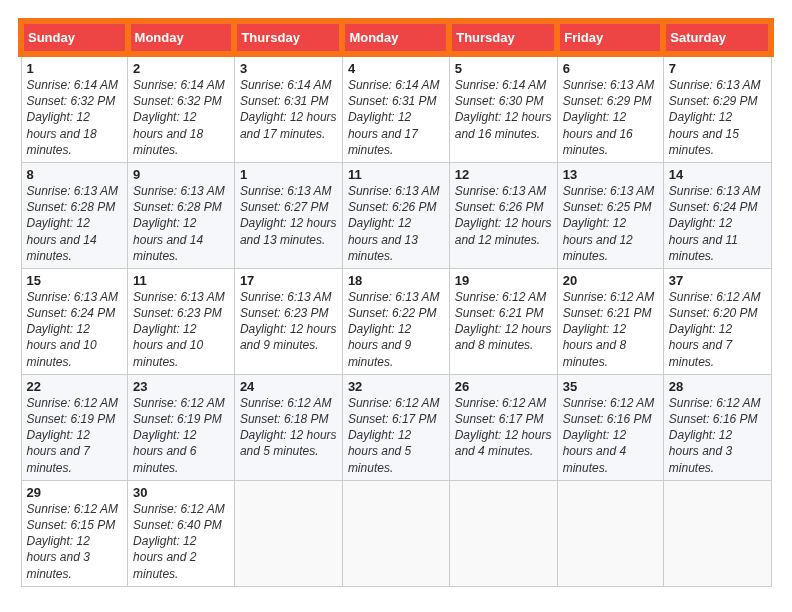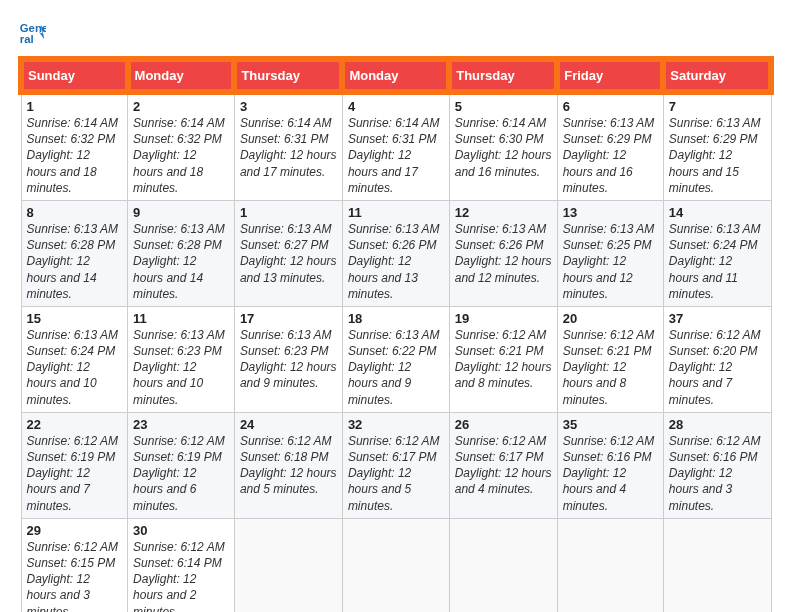--- a/index.html
+++ b/index.html
@@ -92,39 +92,20 @@
       font-style: italic;
     }
     .empty-cell {
       background: #f9f9f9 !important;
     }
   </style>
 </head>
 <body>
 
 <div class="page">
-  <div class="header">
-    <div class="logo">
-      <svg class="logo-icon" viewBox="0 0 32 32" xmlns="http://www.w3.org/2000/svg">
-        <text x="2" y="16" font-size="13" font-weight="bold" fill="#1a6db5" font-family="Arial">Gene</text>
-        <text x="2" y="28" font-size="13" font-weight="bold" fill="#1a6db5" font-family="Arial">ral</text>
-        <polygon points="26,8 32,16 28,14 30,24 24,16 28,18" fill="#1a6db5"></polygon>
-      </svg>
-      <div>
-        <div class="logo-text">
-          <span></span><br>
-          <span style="color:#1a6db5;"></span>
-        </div>
-      </div>
-    </div>
-    <div class="title-block">
-      <div class="month-title"></div>
-      <div class="location-title"></div>
-    </div>
-  </div>
 
   <table class="calendar-table">
     <thead>
       <tr>
         <th>Sunday</th>
         <th>Monday</th>
         <th>Thursday</th>
         <th>Monday</th>
         <th>Thursday</th>
         <th>Friday</th>
@@ -340,21 +321,21 @@
           <td>
             <span class="day-number">29</span>
             <div class="day-info">Sunrise: 6:12 AM
 Sunset: 6:15 PM
 Daylight: 12 hours
 and 3 minutes.</div>
           </td>
           <td>
             <span class="day-number">30</span>
             <div class="day-info">Sunrise: 6:12 AM
-Sunset: 6:14 PM
+Sunset: 6:40 PM
 Daylight: 12 hours
 and 2 minutes.</div>
           </td>
           <td class="empty-cell"></td>
           <td class="empty-cell"></td>
           <td class="empty-cell"></td>
           <td class="empty-cell"></td>
           <td class="empty-cell"></td>
         </tr>
       </tbody>

